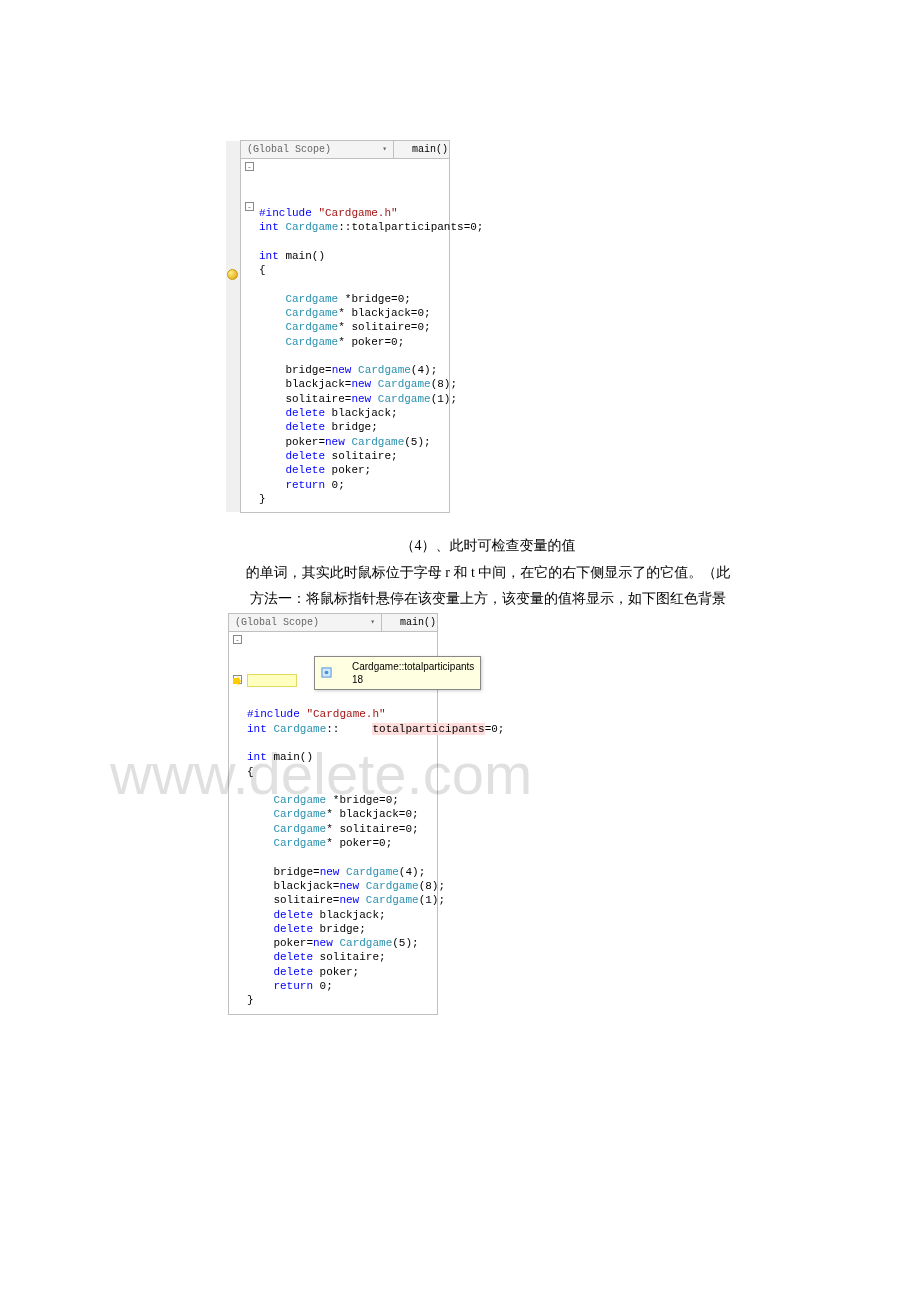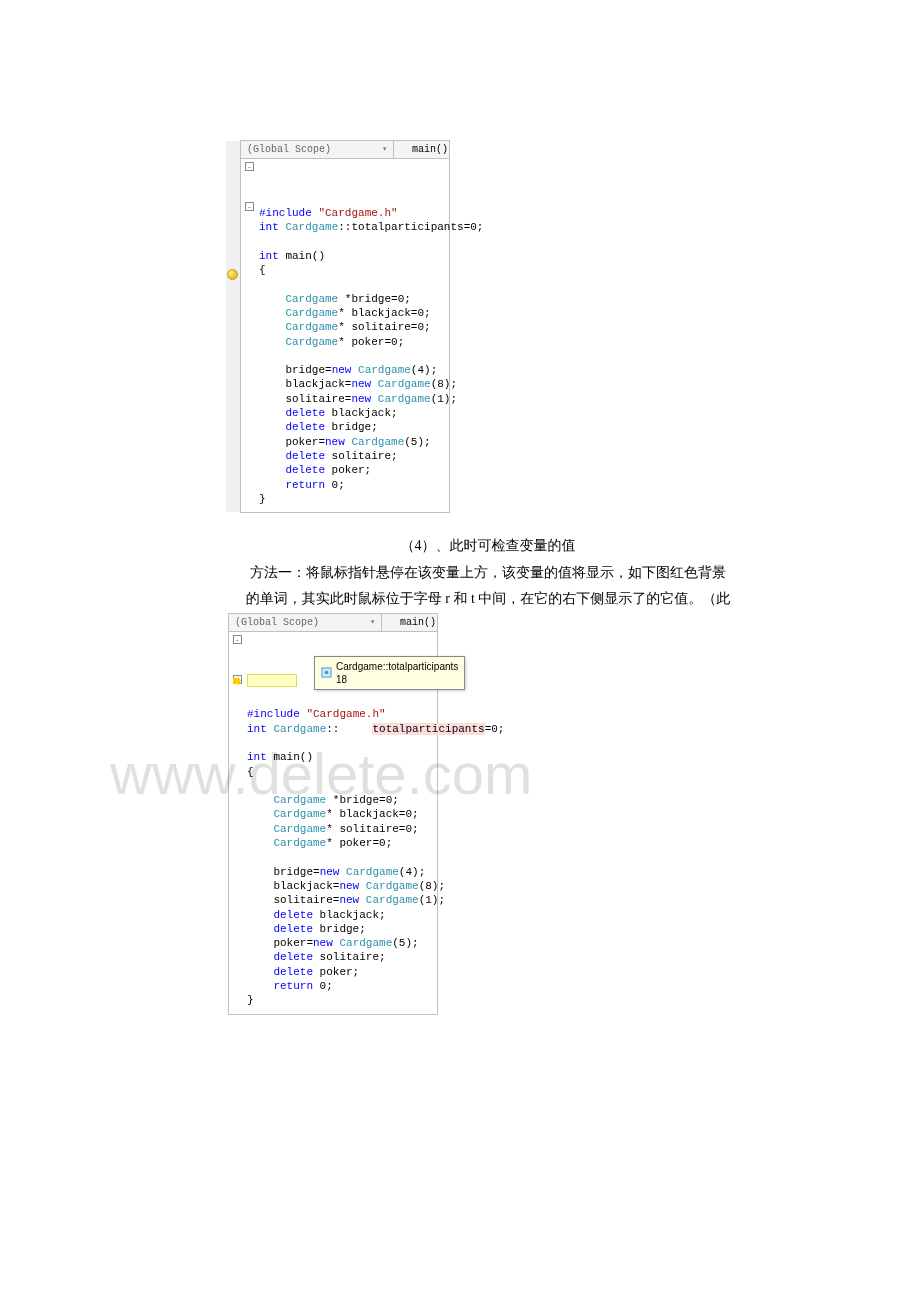--- a/index.html
+++ b/index.html
@@ -119,21 +119,21 @@
   .tooltip-box {
     position: absolute;
     border: 1px solid #888;
     background: #ffffe1;
     font-size: 10px;
     padding: 3px 6px;
     font-family: "Microsoft Sans Serif", Arial, sans-serif;
     color: #000;
     display: flex;
     align-items: center;
-    gap: 4px;
+    gap: 20px;
     box-shadow: 1px 1px 3px rgba(0,0,0,0.2);
   }
   .tooltip-icon-var {
     width: 11px;
     height: 11px;
     display: inline-block;
     position: relative;
   }
   .tooltip-icon-var svg {
     display: block;
@@ -205,22 +205,22 @@
     <span class="kw">delete</span> bridge;
     poker=<span class="kw">new</span> <span class="type">Cardgame</span>(5);
     <span class="kw">delete</span> solitaire;
     <span class="kw">delete</span> poker;
     <span class="kw">return</span> 0;
 }</div>
   </div>
 
   <div class="text-block">
     <p class="para">（4）、此时可检查变量的值</p>
+    <p class="para">的单词，其实此时鼠标位于字母 r 和 t 中间，在它的右下侧显示了的它值。（此</p>
     <p class="para">方法一：将鼠标指针悬停在该变量上方，该变量的值将显示，如下图红色背景</p>
-    <p class="para">的单词，其实此时鼠标位于字母 r 和 t 中间，在它的右下侧显示了的它值。（此</p>
   </div>
 
   <div class="code-block code-block-2" style="position:relative;">
     <div class="scope-bar">
       <div class="scope-left">
         <span>(Global Scope)</span>
         <span class="dropdown-arrow">▾</span>
       </div>
       <div class="scope-right">
         <span class="func-icon"></span>

